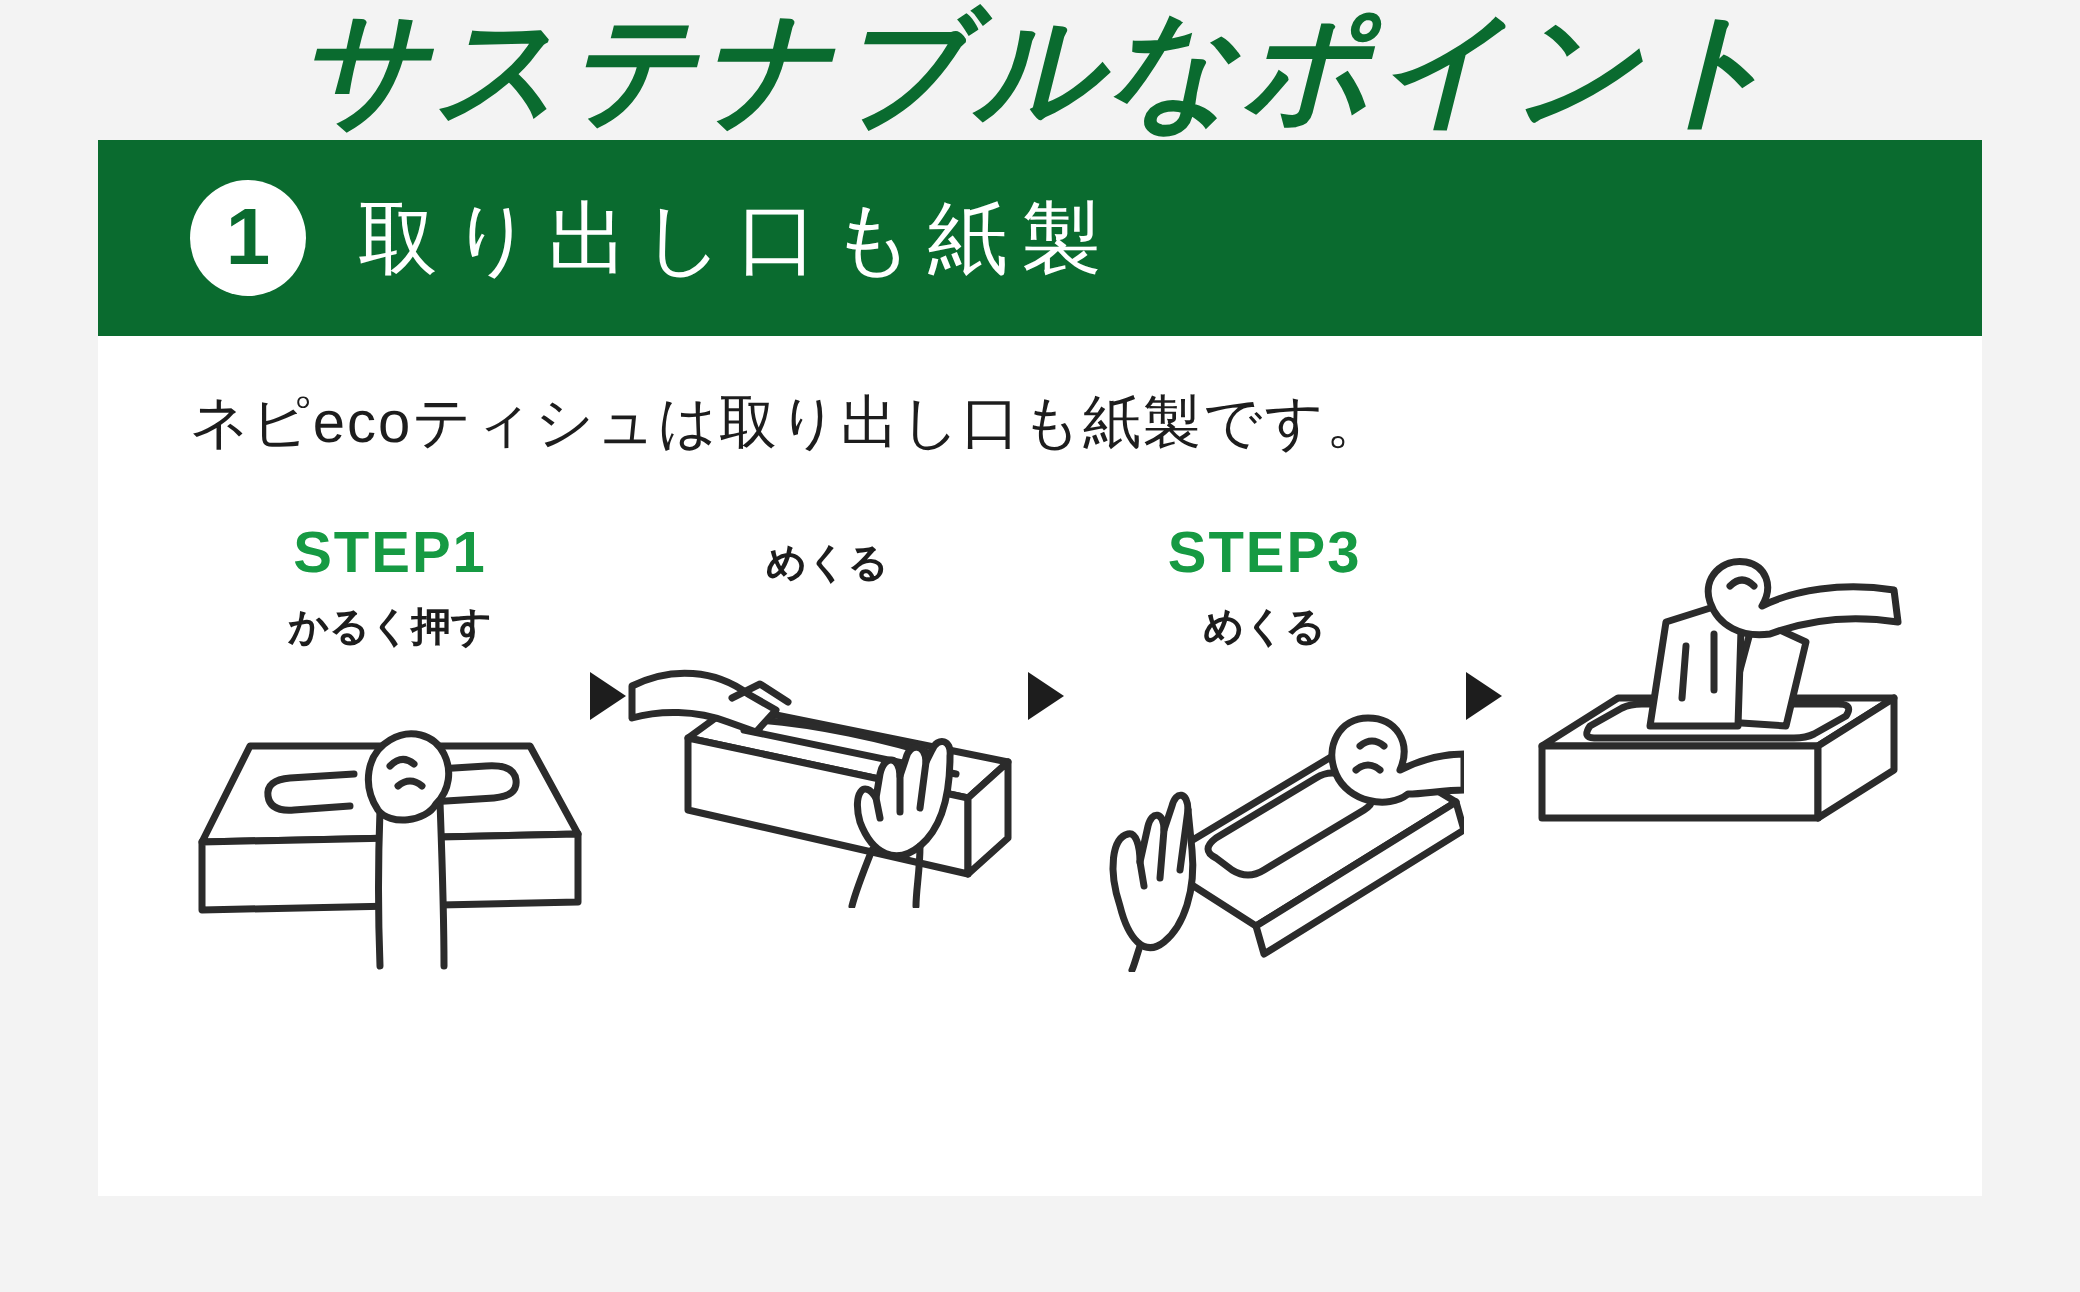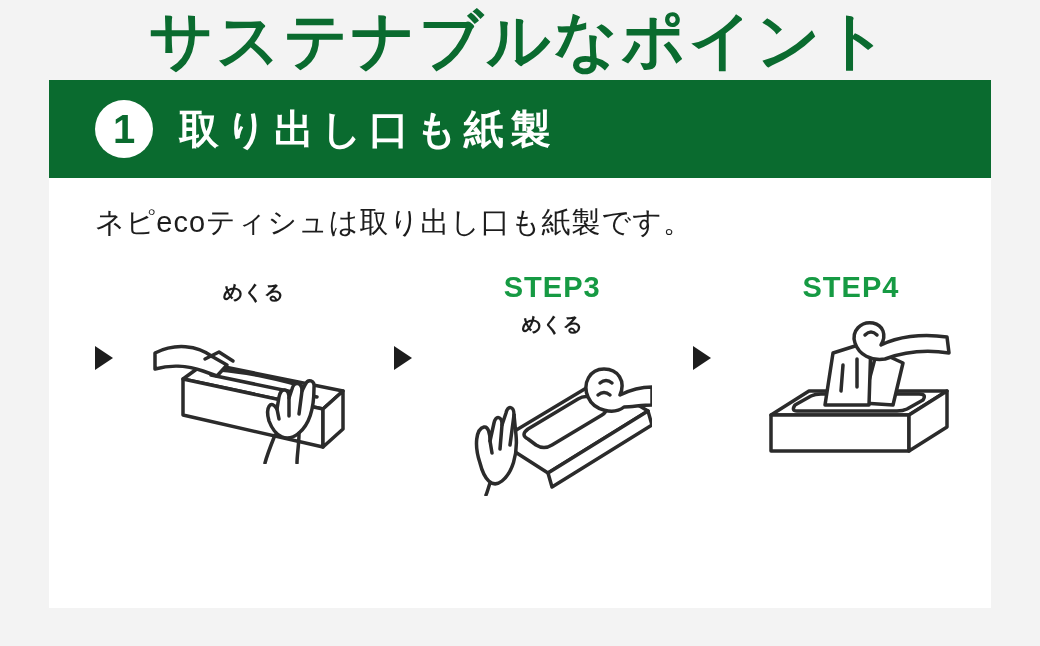--- a/index.html
+++ b/index.html
@@ -7,40 +7,40 @@
     --text:#1d1d1d; --line:#2b2b2b; --arrow:#1d1d1d;
   }
   *{margin:0;padding:0;box-sizing:border-box;}
   html,body{width:1040px;}
   body{
     width:1040px;height:646px;background:var(--bg);
     font-family:"Liberation Sans","DejaVu Sans",sans-serif;
     overflow:hidden;
   }
   .main-title{
-    height:80px;display:flex;align-items:center;justify-content:center;
+    height:70px;display:flex;align-items:center;justify-content:center;
     font-size:63px;font-weight:bold;color:var(--dark-green);
-    letter-spacing:3px;line-height:1;
+    letter-spacing:3px;line-height:1;font-style:italic;
   }
   .card{
     width:942px;height:528px;margin:0 auto;background:var(--card);
   }
   .section-header{
     height:98px;background:var(--dark-green);
     display:flex;align-items:center;padding-left:46px;
   }
   .num-circle{
     width:58px;height:58px;border-radius:50%;background:#ffffff;
     display:flex;align-items:center;justify-content:center;flex:0 0 auto;
   }
   .num-circle span{
     color:var(--dark-green);font-size:40px;font-weight:bold;line-height:1;
   }
   .section-heading{
-    color:#ffffff;font-size:40px;font-weight:bold;letter-spacing:7px;
+    color:#ffffff;font-size:40px;font-weight:normal;letter-spacing:7px;
     margin-left:26px;white-space:nowrap;
   }
   .card-body{padding:22px 26px 0 46px;}
   .desc{
     font-size:29px;font-weight:normal;color:var(--text);
     line-height:44px;letter-spacing:1px;white-space:nowrap;
   }
   .steps-row{
     margin-top:28px;display:flex;align-items:flex-start;
     justify-content:space-between;padding-right:14px;
@@ -80,20 +80,36 @@
         <span>1</span>
       </div>
       <div class="section-heading">取り出し口も紙製</div>
     </div>
 
     <div class="card-body">
       <p class="desc">ネピecoティシュは取り出し口も紙製です。</p>
 
       <div class="steps-row">
 
+        <div class="step">
+          <div class="step-label">STEP1</div>
+          <div class="step-caption">かるく押す</div>
+          <svg class="step-art art" viewBox="0 0 200 150" aria-hidden="true">
+            <path class="w" d="M30,38 L170,38 L194,82 L6,86 Z"></path>
+            <path class="w" d="M6,86 L194,82 L194,116 L6,120 Z"></path>
+            <path d="M82,52 L50,54 Q38,55 39,63 Q40,71 52,70 L80,68"></path>
+            <path d="M116,50 L148,48 Q162,47 163,55 Q164,63 152,64 L120,66"></path>
+            <path class="wn" d="M93,66 L126,64 L128,148 L94,148 Z"></path>
+            <path d="M95,70 C94,96 94,122 95,148"></path>
+            <path d="M125,66 C126,94 127,120 127,148"></path>
+            <path class="w" d="M94,70 C86,58 88,42 100,35 C110,29 122,32 127,42 C131,50 130,60 123,67 C118,76 100,78 94,70 Z"></path>
+            <path d="M100,48 Q106,42 112,47"></path>
+            <path d="M104,58 Q110,53 116,58"></path>
+          </svg>
+        </div>
 
         <div class="arrow"></div>
 
         <div class="step">
           <div class="step-caption">めくる</div>
           <svg class="step-art art" viewBox="0 0 200 150" aria-hidden="true">
             <path class="w" d="M30,66 L52,50 L190,78 L170,96 Z"></path>
             <path class="w" d="M30,66 L170,96 L170,134 L30,102 Z"></path>
             <path class="w" d="M170,96 L190,78 L190,116 L170,134 Z"></path>
             <path d="M58,62 L164,84"></path>
@@ -119,21 +135,20 @@
             <path d="M148,38 Q154,33 160,38 M146,50 Q152,45 158,50"></path>
             <path class="w" d="M28,118 C22,100 24,84 32,82 C36,81 38,88 38,96 L42,78 C44,70 50,71 50,80 L54,68 C56,60 62,61 62,70 L64,90 C66,110 60,128 50,136 C40,144 32,134 28,118 Z"></path>
             <path d="M38,96 L40,108 M50,80 L48,104 M62,70 L58,100"></path>
             <path d="M38,138 C36,144 35,148 34,150"></path>
           </svg>
         </div>
 
         <div class="arrow"></div>
 
         <div class="step">
-          <div class="step-label">STEP4</div>
           <svg class="step-art art" viewBox="0 0 200 150" aria-hidden="true">
             <path class="w" d="M20,102 L58,78 L196,78 L158,102 Z"></path>
             <path d="M46,98 Q40,98 44,92 L60,83 Q64,81 70,81 L168,81 Q176,81 172,87 L156,96 Q152,98 146,98 Z"></path>
             <path class="w" d="M20,102 L158,102 L158,138 L20,138 Z"></path>
             <path class="w" d="M158,102 L196,78 L196,114 L158,138 Z"></path>
             <path class="w" d="M112,90 L126,38 L152,50 L142,92 Z"></path>
             <path class="w" d="M74,92 L82,40 L120,28 L118,92 Z"></path>
             <path d="M92,52 L90,78 M106,46 L106,74"></path>
             <path class="w" d="M104,30 C100,18 110,8 122,10 C132,12 136,22 130,32 C146,24 170,20 196,24 L198,40 C172,36 150,40 134,46 C120,48 108,42 104,30 Z"></path>
             <path d="M114,22 Q120,16 126,22"></path>

